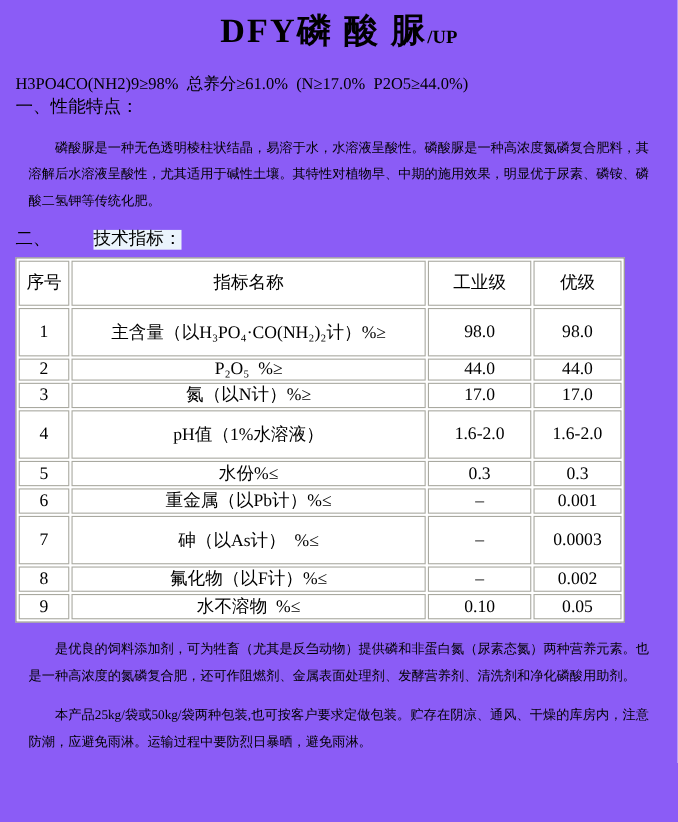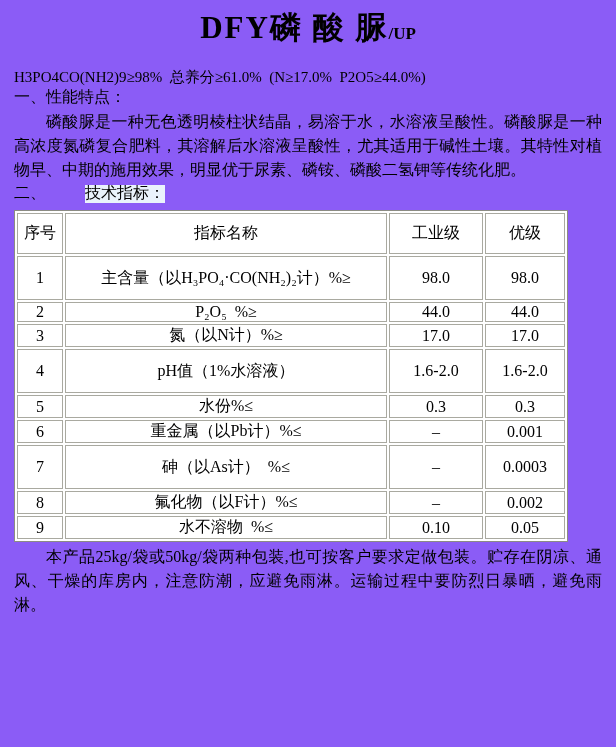--- a/index.html
+++ b/index.html
@@ -42,22 +42,22 @@
   .sections-top { margin-top: 22px; }
   .section-heading {
     font-size: 16px;
     line-height: 24px;
     margin: 0;
     white-space: pre-wrap;
     font-family: Liberation Mono, monospace;
   }
   .hl { background: #eaf3fc; margin-left: 39px; }
   .para {
-    margin: 0;
-    font-size: 16px;
+    margin: 12px;
+    font-size: 12px;
     line-height: 24px;
     text-indent: 2em;
     text-align: justify;
     white-space: pre-wrap;
   }
   
   table.spec {
     margin: 4px 0 3px 0;
     border-collapse: separate;
     border-spacing: 2px;
@@ -164,16 +164,17 @@
         </tr>
         <tr>
           <td>9</td>
           <td>水不溶物  %≤</td>
           <td>0.10</td>
           <td>0.05</td>
         </tr>
       </tbody>
   </table>
 
+  <p class="para">是优良的饲料添加剂，可为牲畜（尤其是反刍动物）提供磷和非蛋白氮（尿素态氮）两种营养元素。也是一种高浓度的氮磷复合肥，还可作阻燃剂、金属表面处理剂、发酵营养剂、清洗剂和净化磷酸用助剂。</p>
 
   <p class="para">本产品25kg/袋或50kg/袋两种包装,也可按客户要求定做包装。贮存在阴凉、通风、干燥的库房内，注意防潮，应避免雨淋。运输过程中要防烈日暴晒，避免雨淋。</p>
 
 </div>
 
 </body></html>

